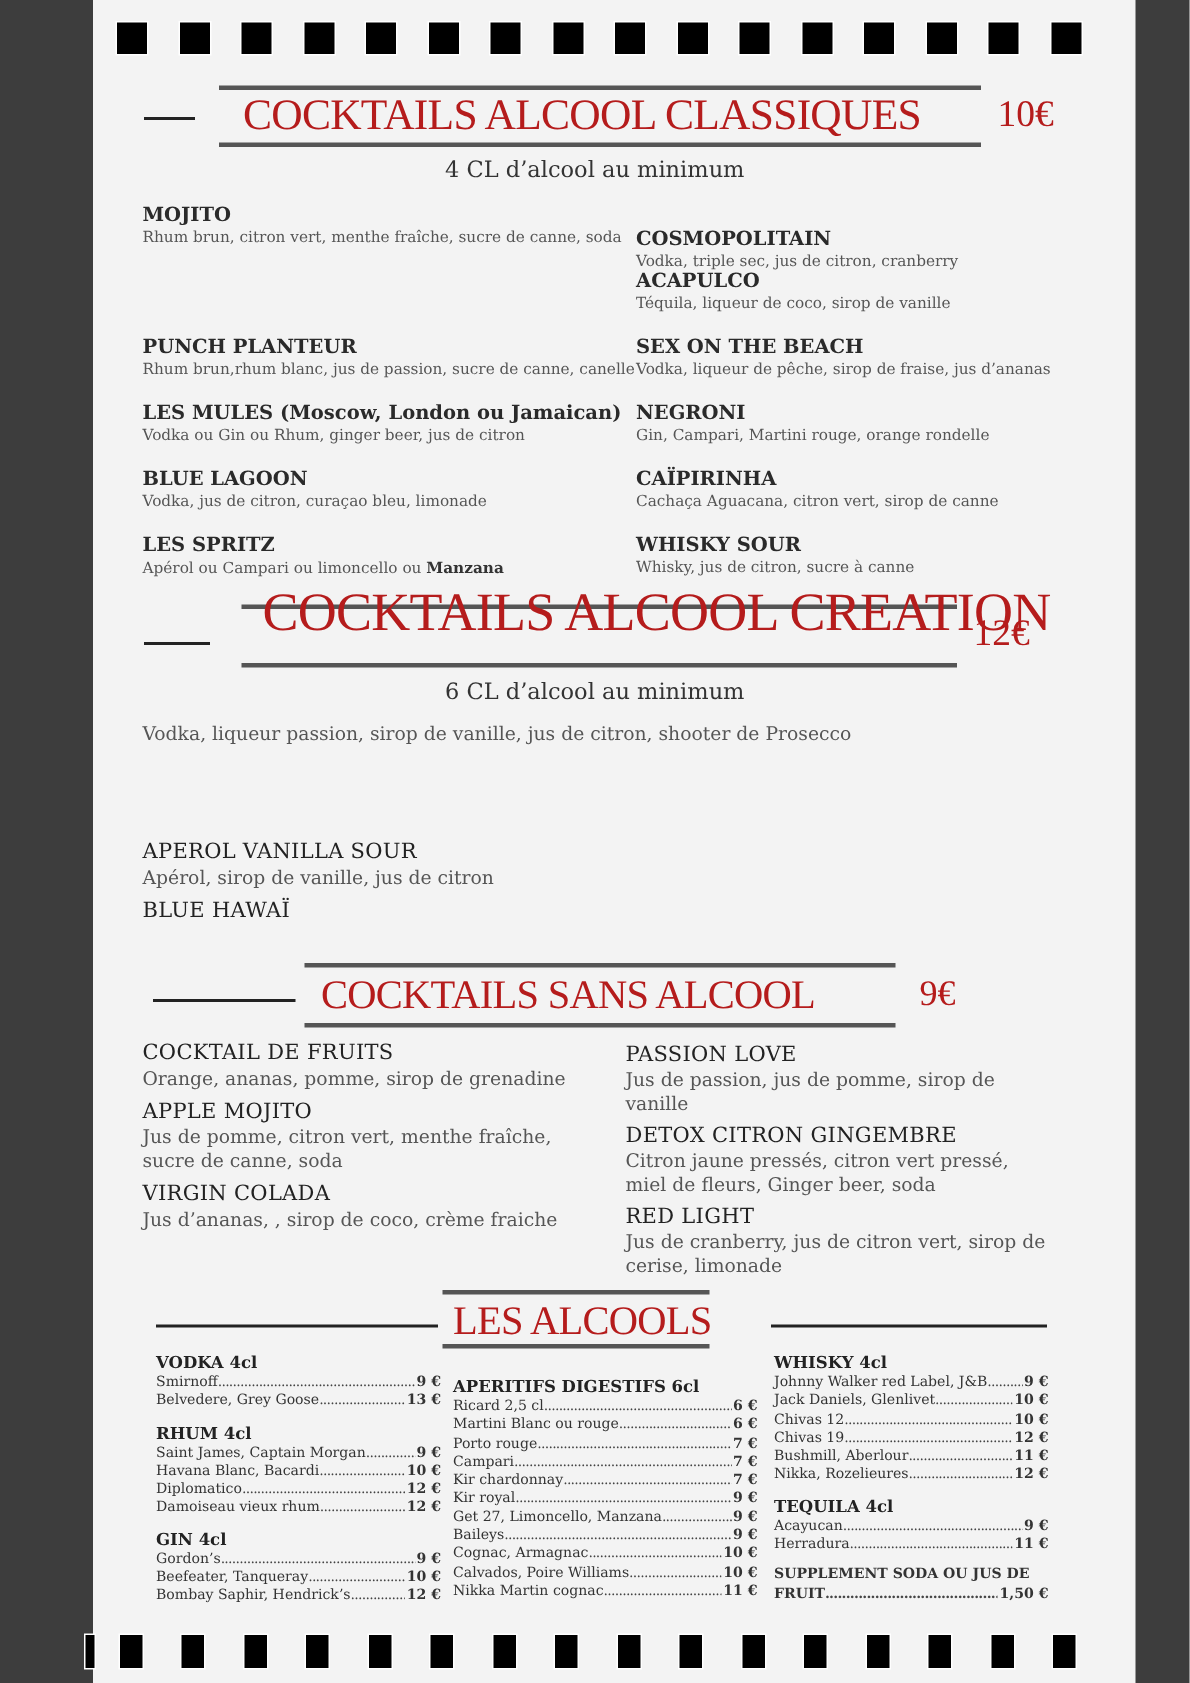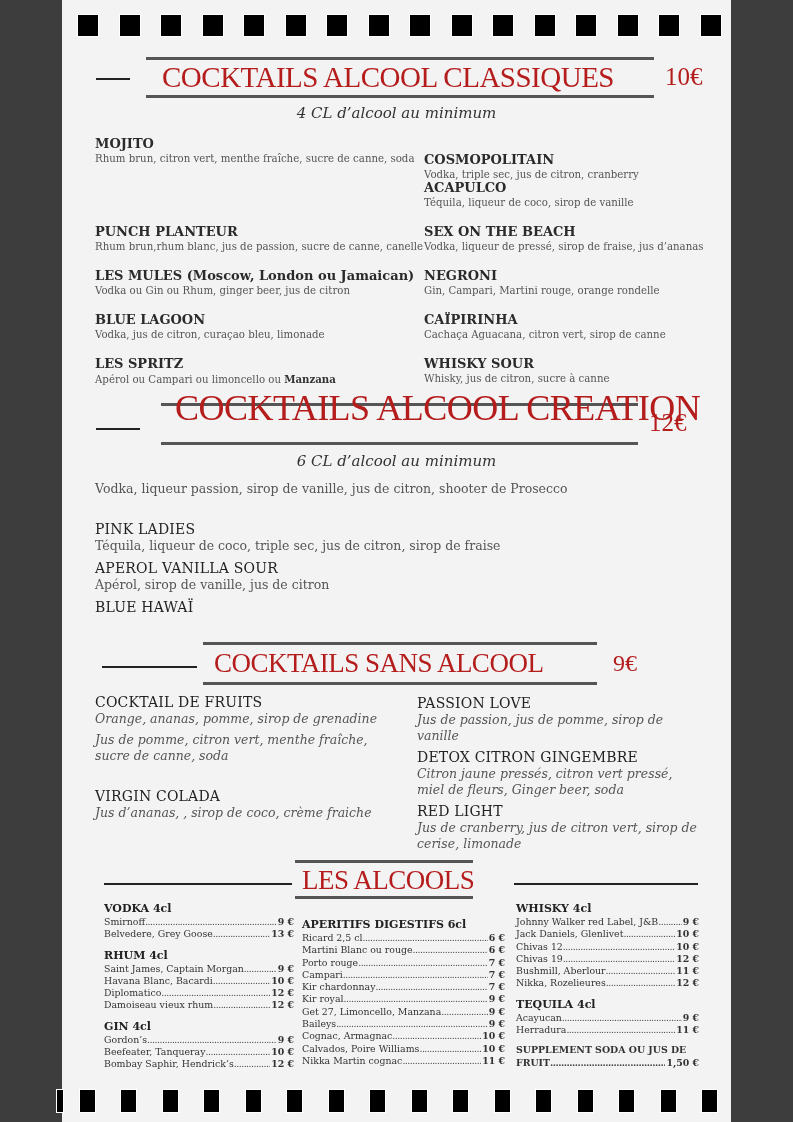--- a/index.html
+++ b/index.html
@@ -4,20 +4,21 @@
 <style>
   html, body { margin: 0; padding: 0; }
   body {
     width: 793px; height: 1122px; background: #3d3d3d;
     position: relative; overflow: hidden;
     font-family: "DejaVu Serif", serif;
   }
   .page {
     position: absolute; left: 62px; top: 0; width: 669px; height: 1122px;
     background: #f3f3f3;
+    padding-left: 26px;
   }
   .strip { position: absolute; left: 0; width: 669px; height: 24px; }
   .strip .sq { position: absolute; background: #000; box-shadow: 0 0 0 1px #fff; }
   .strip.top { top: 15px; }
   .strip.top .sq { width: 20px; height: 21px; top: 0; }
   .strip.bottom { top: 1090px; }
   .strip.bottom .sq { width: 15px; height: 22px; top: 0; }
 
   .hdr { position: absolute; }
   .hdr .bar { position: absolute; height: 3px; background: #555; }
@@ -25,35 +26,35 @@
   .hdr .title {
     position: absolute; color: #b51c1c; font-family: "Liberation Serif", serif;
     white-space: nowrap; letter-spacing: -0.5px; transform-origin: left top;
   }
   .hdr .price {
     position: absolute; color: #b51c1c; font-family: "Liberation Serif", serif;
     white-space: nowrap;
   }
   .sub {
     position: absolute; width: 669px; text-align: center; left: 0;
-    font-family: "DejaVu Serif", serif; color: #333; font-size: 15px; font-style: italic;
+    font-family: "DejaVu Serif", serif; color: #333; font-size: 15px;
   }
   .item { position: absolute; }
   .item .name {
     font-family: "DejaVu Serif", serif; font-weight: bold; color: #2a2a2a;
     font-size: 13px; white-space: nowrap; line-height: 17px;
   }
   .item .desc {
     font-family: "DejaVu Serif", serif; color: #555; font-size: 10.2px;
     white-space: nowrap; line-height: 14px;
   }
   .item .desc b { color: #333; }
   .item.big .name { font-weight: normal; font-size: 14px; color: #222; line-height: 18px; letter-spacing: 0.2px; }
   .item.big .desc { font-size: 12.5px; color: #555; line-height: 16px; }
-  .item.big .desc.wrap { white-space: normal; font-style: italic; }
+  .item.big .desc.wrap { white-space: normal; }
 
   .alc { position: absolute; font-family: "DejaVu Serif", serif; }
   .alc .cat { font-weight: bold; font-size: 11px; color: #222; line-height: 14px; }
   .alc .row {
     display: flex; font-size: 9.4px; color: #333; line-height: 12.3px;
     white-space: nowrap;
   }
   .alc .row .lbl { flex: 0 0 auto; }
   .alc .row .dots {
     flex: 1 1 auto; overflow: hidden; color: #444; letter-spacing: -0.5px;
@@ -122,21 +123,21 @@
   <div class="item" style="left:362px;top:151px">
     <div class="name">COSMOPOLITAIN</div>
     <div class="desc">Vodka, triple sec, jus de citron, cranberry</div>
   </div>
   <div class="item" style="left:362px;top:179px">
     <div class="name">ACAPULCO</div>
     <div class="desc">Téquila, liqueur de coco, sirop de vanille</div>
   </div>
   <div class="item" style="left:362px;top:223px">
     <div class="name">SEX ON THE BEACH</div>
-    <div class="desc">Vodka, liqueur de pressé, sirop de fraise,  jus d’ananas</div>
+    <div class="desc">Vodka, liqueur de pêche, sirop de fraise,  jus d’ananas</div>
   </div>
   <div class="item" style="left:362px;top:267px">
     <div class="name">NEGRONI</div>
     <div class="desc">Gin, Campari, Martini rouge, orange rondelle</div>
   </div>
   <div class="item" style="left:362px;top:311px">
     <div class="name">CAÏPIRINHA</div>
     <div class="desc">Cachaça Aguacana, citron vert, sirop de canne</div>
   </div>
   <div class="item" style="left:362px;top:355px">
@@ -149,24 +150,20 @@
     <div class="thin" style="left:34px;top:428px;width:44px"></div>
     <div class="title" style="left:113px;top:387px;font-size:36px">COCKTAILS ALCOOL CREATION</div>
     <div class="price" style="left:587px;top:409px;font-size:25px">12€</div>
     <div class="bar" style="left:99px;top:442px;width:477px"></div>
   </div>
   <div class="sub" style="top:452px">6 CL d’alcool au minimum</div>
 
   <div class="item big" style="left:33px;top:481px">
     <div class="desc">Vodka, liqueur passion, sirop de vanille, jus de citron, shooter de Prosecco</div>
   </div>
-  <div class="item big" style="left:33px;top:520px">
-    <div class="name">PINK LADIES</div>
-    <div class="desc">Téquila, liqueur de coco, triple sec, jus de citron, sirop de fraise</div>
-  </div>
   <div class="item big" style="left:33px;top:559px">
     <div class="name">APEROL VANILLA SOUR</div>
     <div class="desc">Apérol, sirop de vanille, jus de citron</div>
   </div>
   <div class="item big" style="left:33px;top:598px">
     <div class="name">BLUE HAWAÏ</div>
   </div>
 
   <div class="hdr" style="left:0;top:0">
     <div class="bar" style="left:141px;top:642px;width:394px"></div>
@@ -174,20 +171,21 @@
     <div class="title" style="left:152px;top:648px;font-size:27px">COCKTAILS SANS ALCOOL</div>
     <div class="price" style="left:551px;top:650px;font-size:24px">9€</div>
     <div class="bar" style="left:141px;top:682px;width:394px"></div>
   </div>
 
   <div class="item big" style="left:33px;top:693px;width:290px">
     <div class="name">COCKTAIL DE FRUITS</div>
     <div class="desc wrap">Orange, ananas, pomme, sirop de grenadine</div>
   </div>
   <div class="item big" style="left:33px;top:732px;width:290px">
+    <div class="name">APPLE MOJITO</div>
     <div class="desc wrap">Jus de pomme, citron vert, menthe fraîche, sucre de canne, soda</div>
   </div>
   <div class="item big" style="left:33px;top:787px;width:290px">
     <div class="name">VIRGIN COLADA</div>
     <div class="desc wrap">Jus d’ananas, , sirop de coco, crème fraiche</div>
   </div>
 
   <div class="item big" style="left:355px;top:694px;width:285px">
     <div class="name">PASSION LOVE</div>
     <div class="desc wrap">Jus de passion, jus de pomme, sirop de vanille</div>

